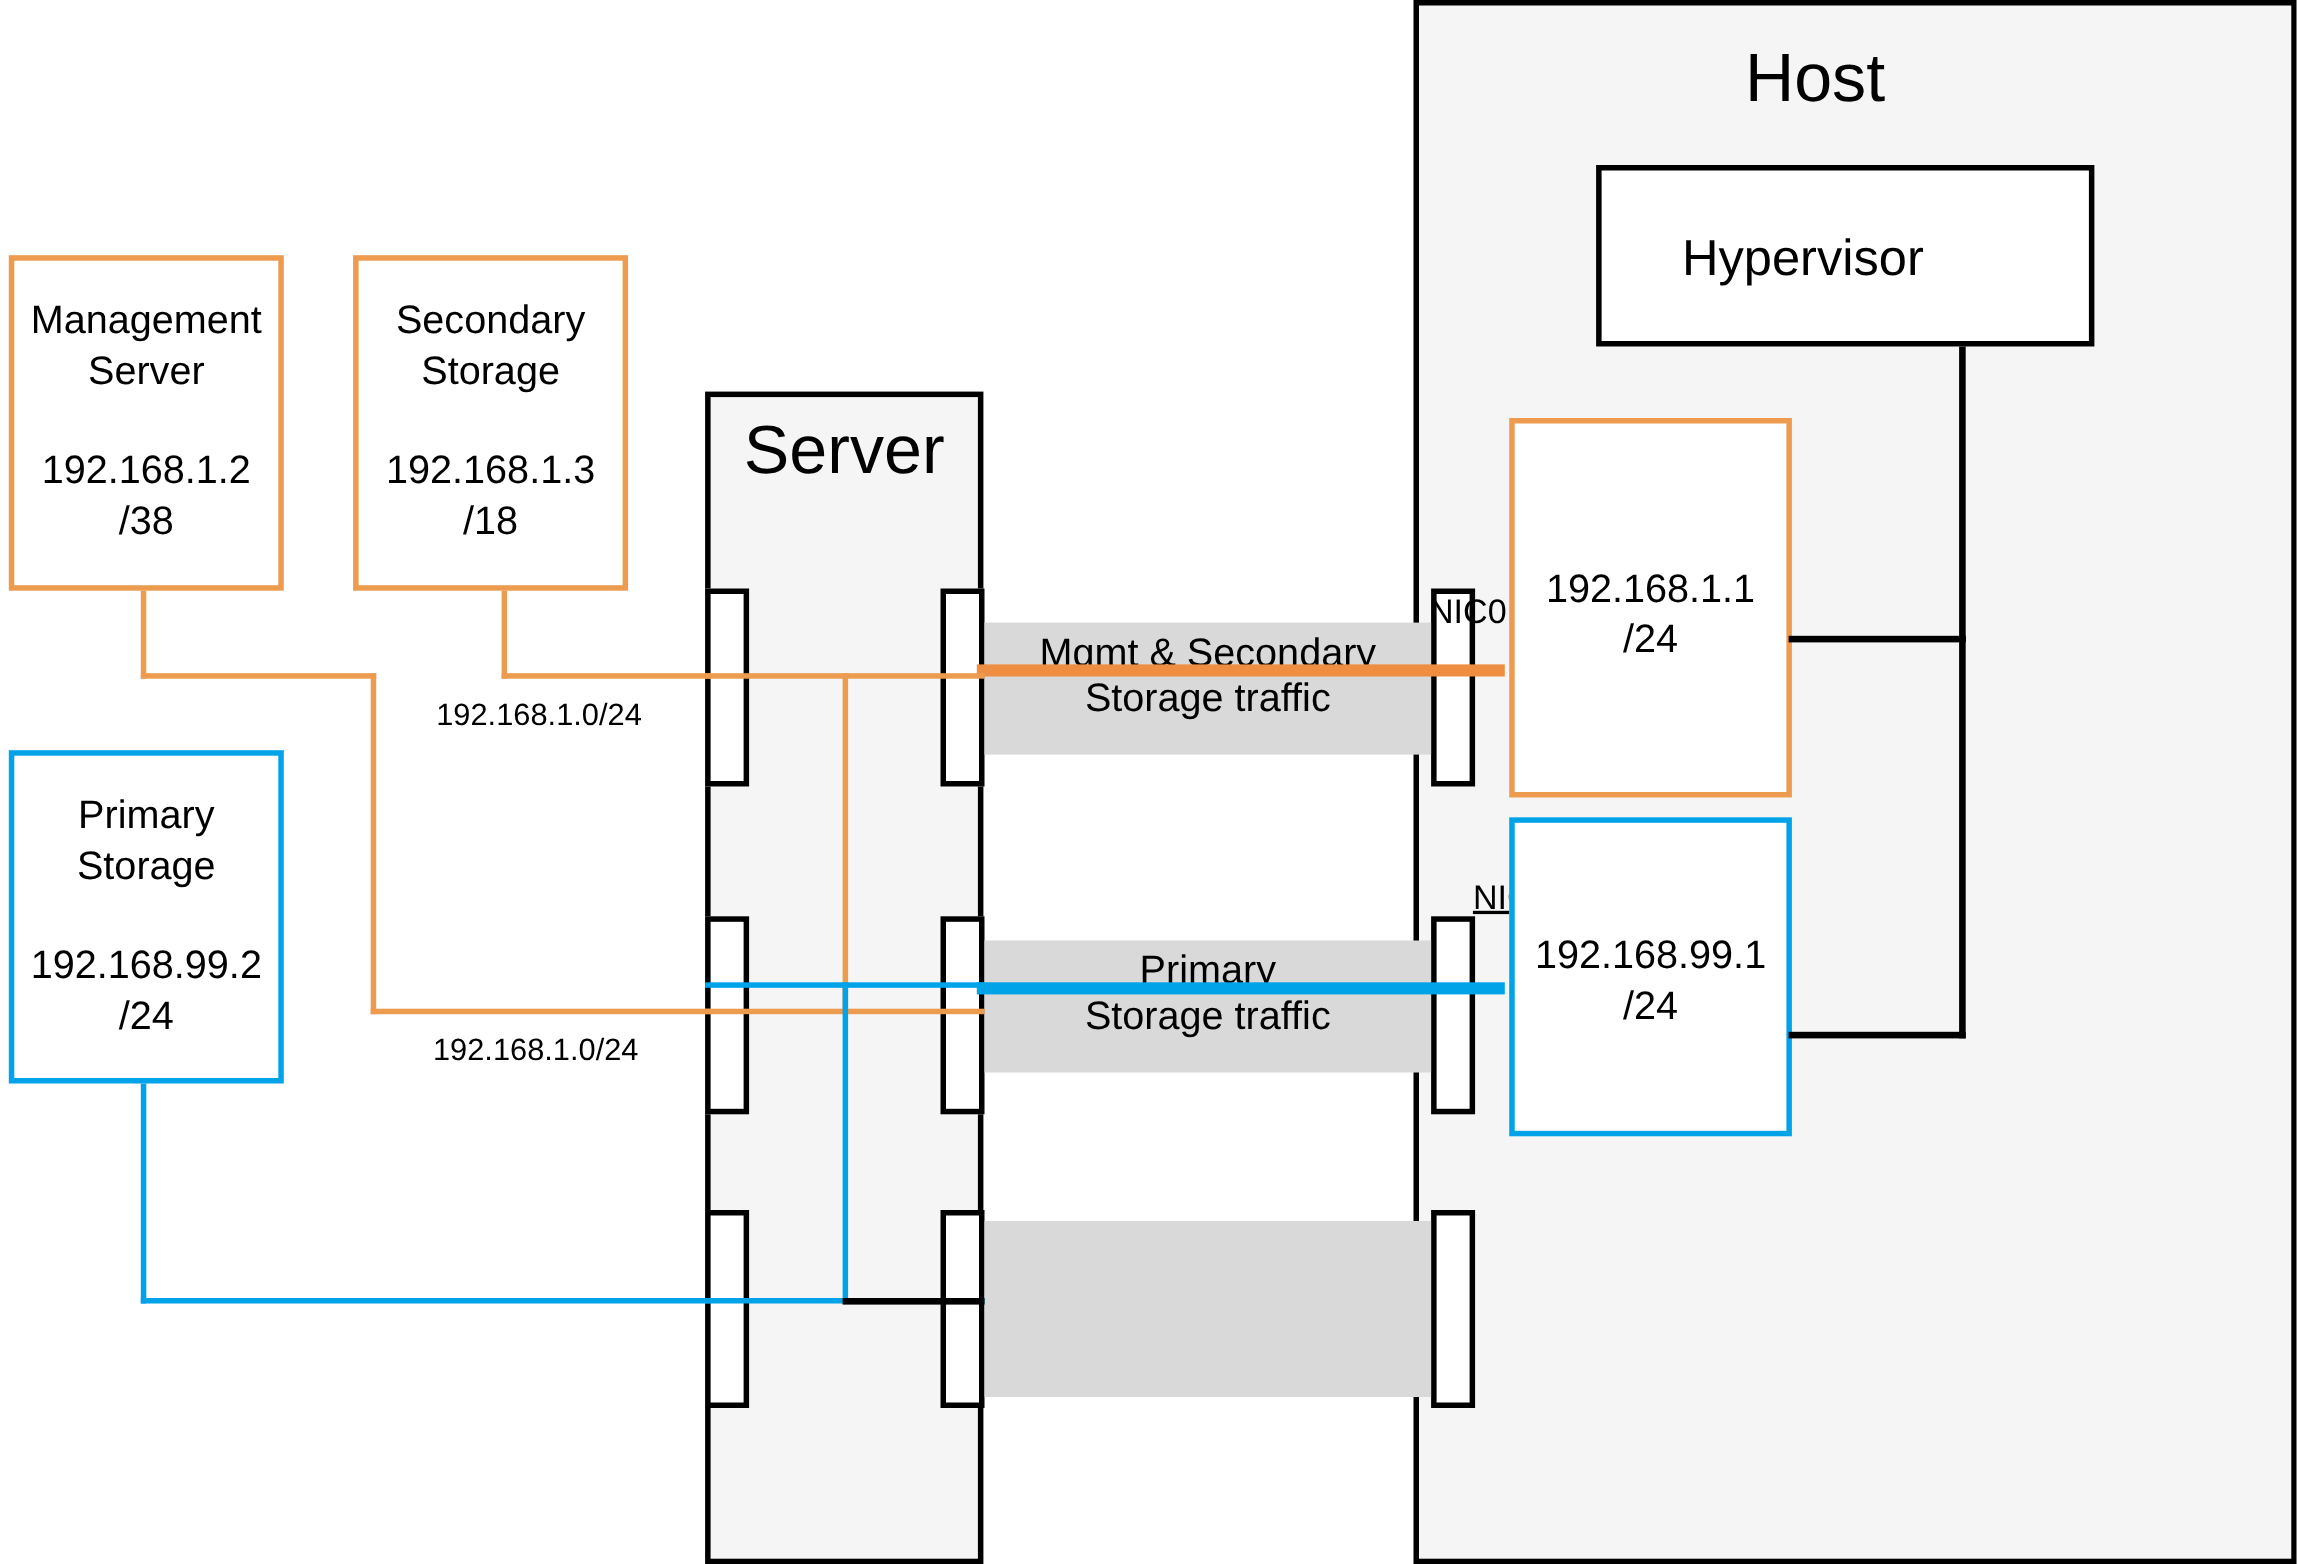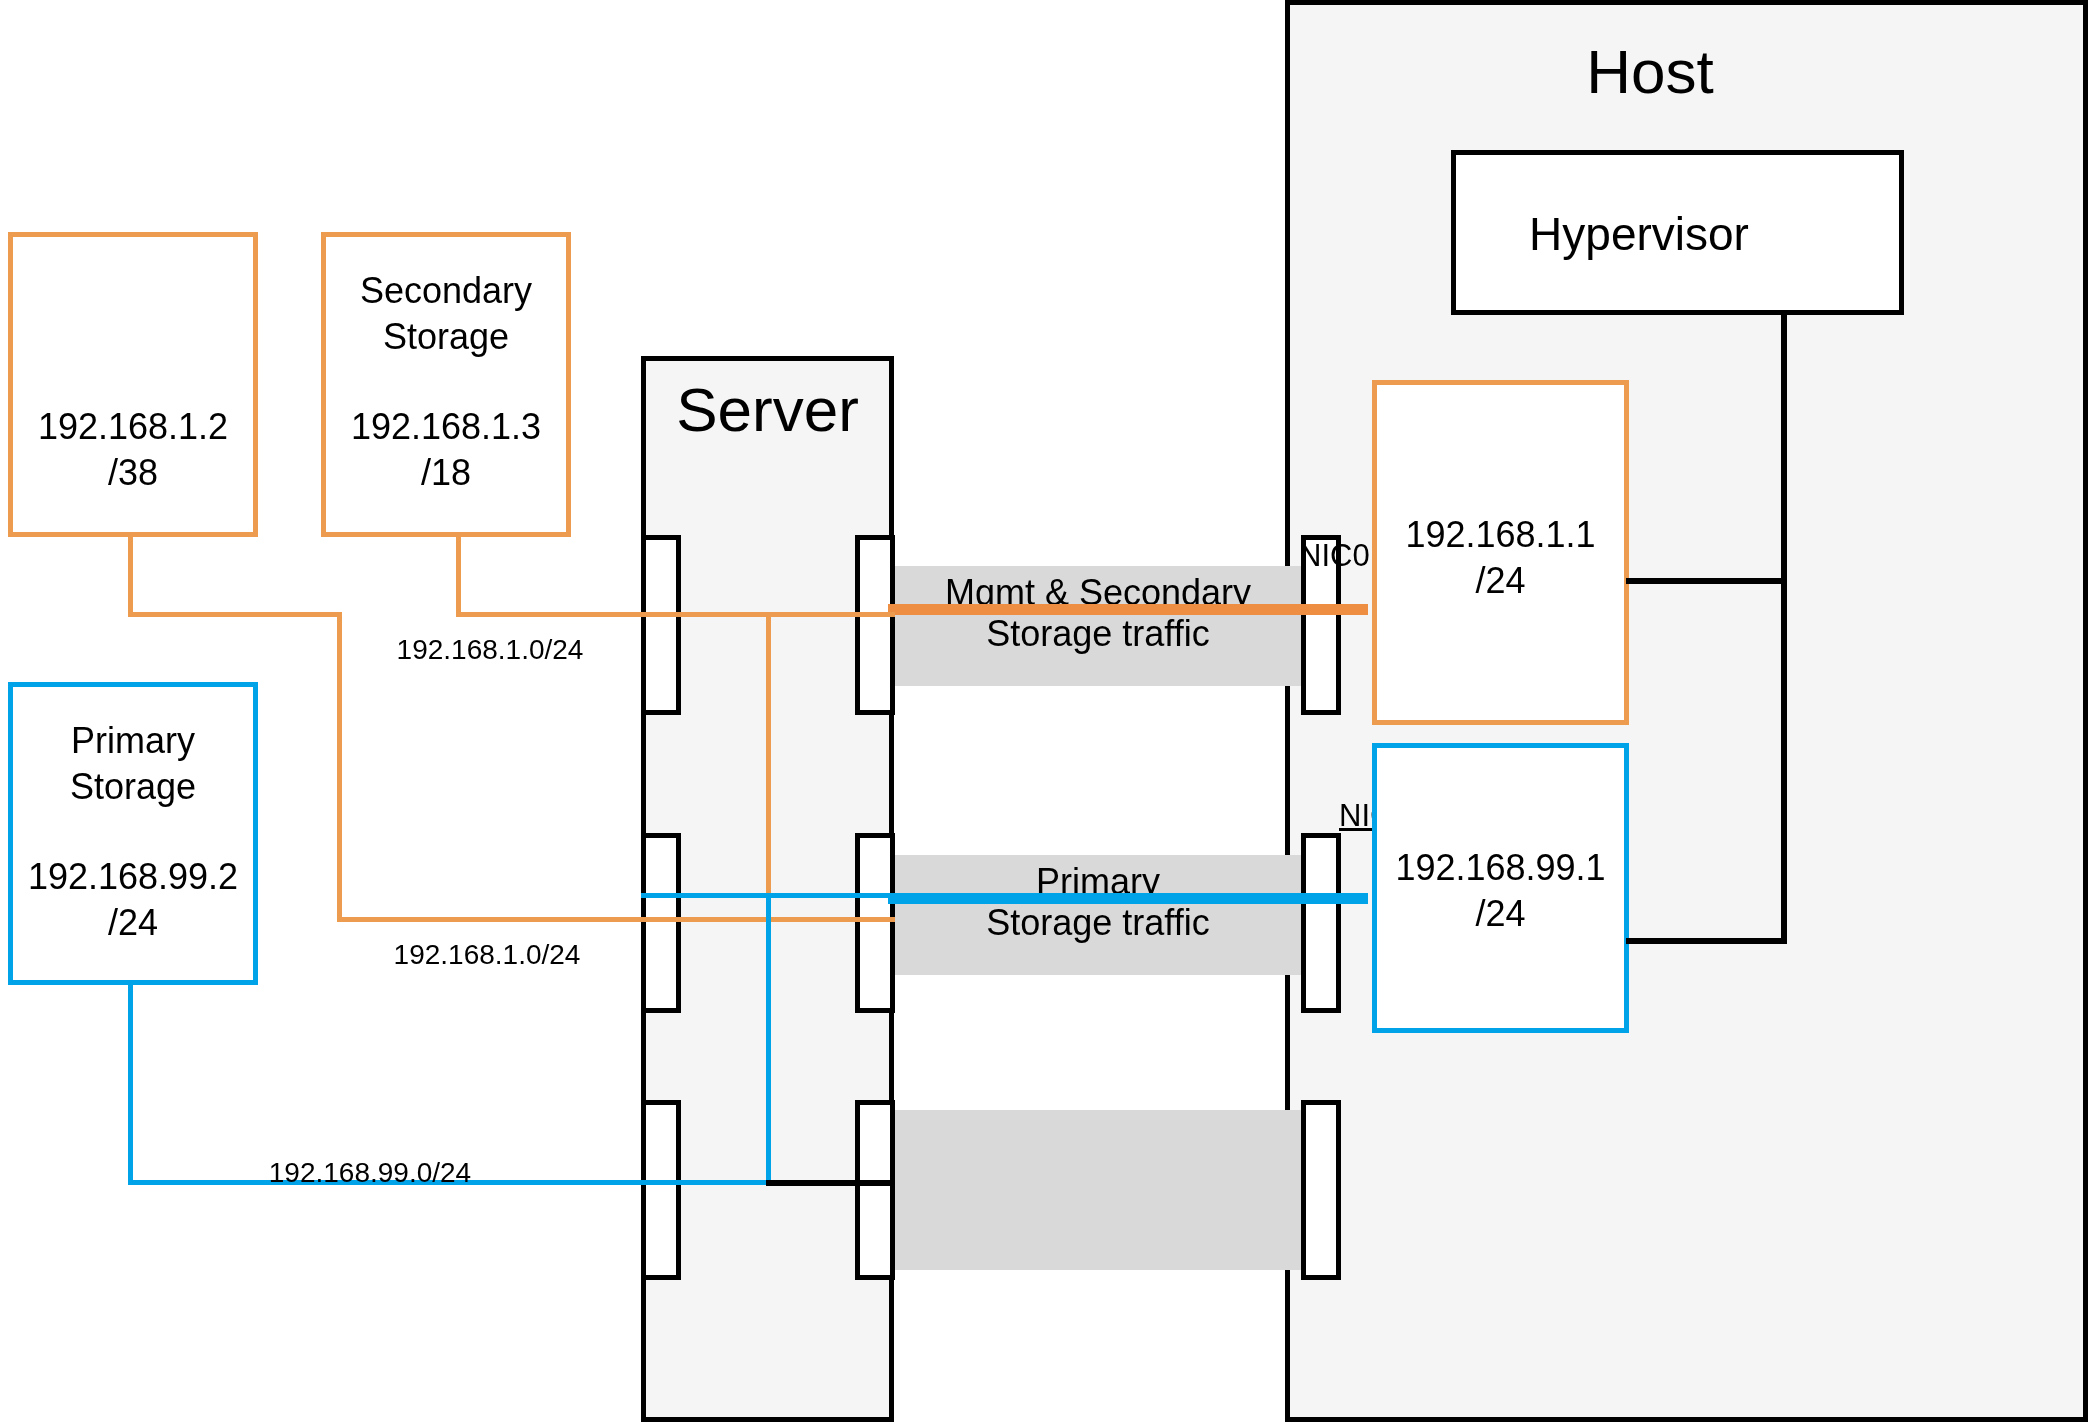--- a/index.html
+++ b/index.html
@@ -84,20 +84,22 @@
   <div class="band" style="left:895px;top:855px;width:406px;height:120px;"></div>
   <div class="txt body-md" style="left:895px;top:859px;width:406px;">Primary</div>
   <div class="txt body-md" style="left:895px;top:900px;width:406px;">Storage traffic</div>
 
   <div class="band" style="left:895px;top:1110px;width:406px;height:160px;"></div>
 
   <div class="line thick-h thick-orange" style="left:888px;top:604px;width:480px;"></div>
   <div class="line thick-h thick-blue" style="left:888px;top:893px;width:480px;"></div>
 
   <div class="box orange-box" style="left:8px;top:232px;width:250px;height:305px;"></div>
+  <div class="txt body-md" style="left:8px;top:268px;width:250px;">Management
+Server</div>
   <div class="txt body-md" style="left:8px;top:404px;width:250px;">192.168.1.2
 /38</div>
 
   <div class="box orange-box" style="left:321px;top:232px;width:250px;height:305px;"></div>
   <div class="txt body-md" style="left:321px;top:268px;width:250px;">Secondary
 Storage</div>
   <div class="txt body-md" style="left:321px;top:404px;width:250px;">192.168.1.3
 /18</div>
 
   <div class="box blue-box" style="left:8px;top:682px;width:250px;height:303px;"></div>
@@ -120,15 +122,14 @@
 
   <div class="line v blue" style="left:128px;top:985px;height:200px;"></div>
   <div class="line h blue" style="left:128px;top:1180px;width:518px;"></div>
   <div class="line v blue" style="left:766px;top:893px;height:292px;"></div>
   <div class="line h blue" style="left:641px;top:893px;width:254px;"></div>
   <div class="line h blue" style="left:641px;top:1180px;width:254px;"></div>
   <div class="line h black" style="left:766px;top:1180px;width:129px;height:6px;"></div>
 
   <div class="txt body-sm" style="left:340px;top:632px;width:300px;text-align:center;">192.168.1.0/24</div>
   <div class="txt body-sm" style="left:337px;top:937px;width:300px;text-align:center;">192.168.1.0/24</div>
-  <div class="txt body-sm" style="left:220px;top:1155px;width:300px;text-align:center;">192.168.99.0/24</div>
 
 </div>
 
 </body></html>

